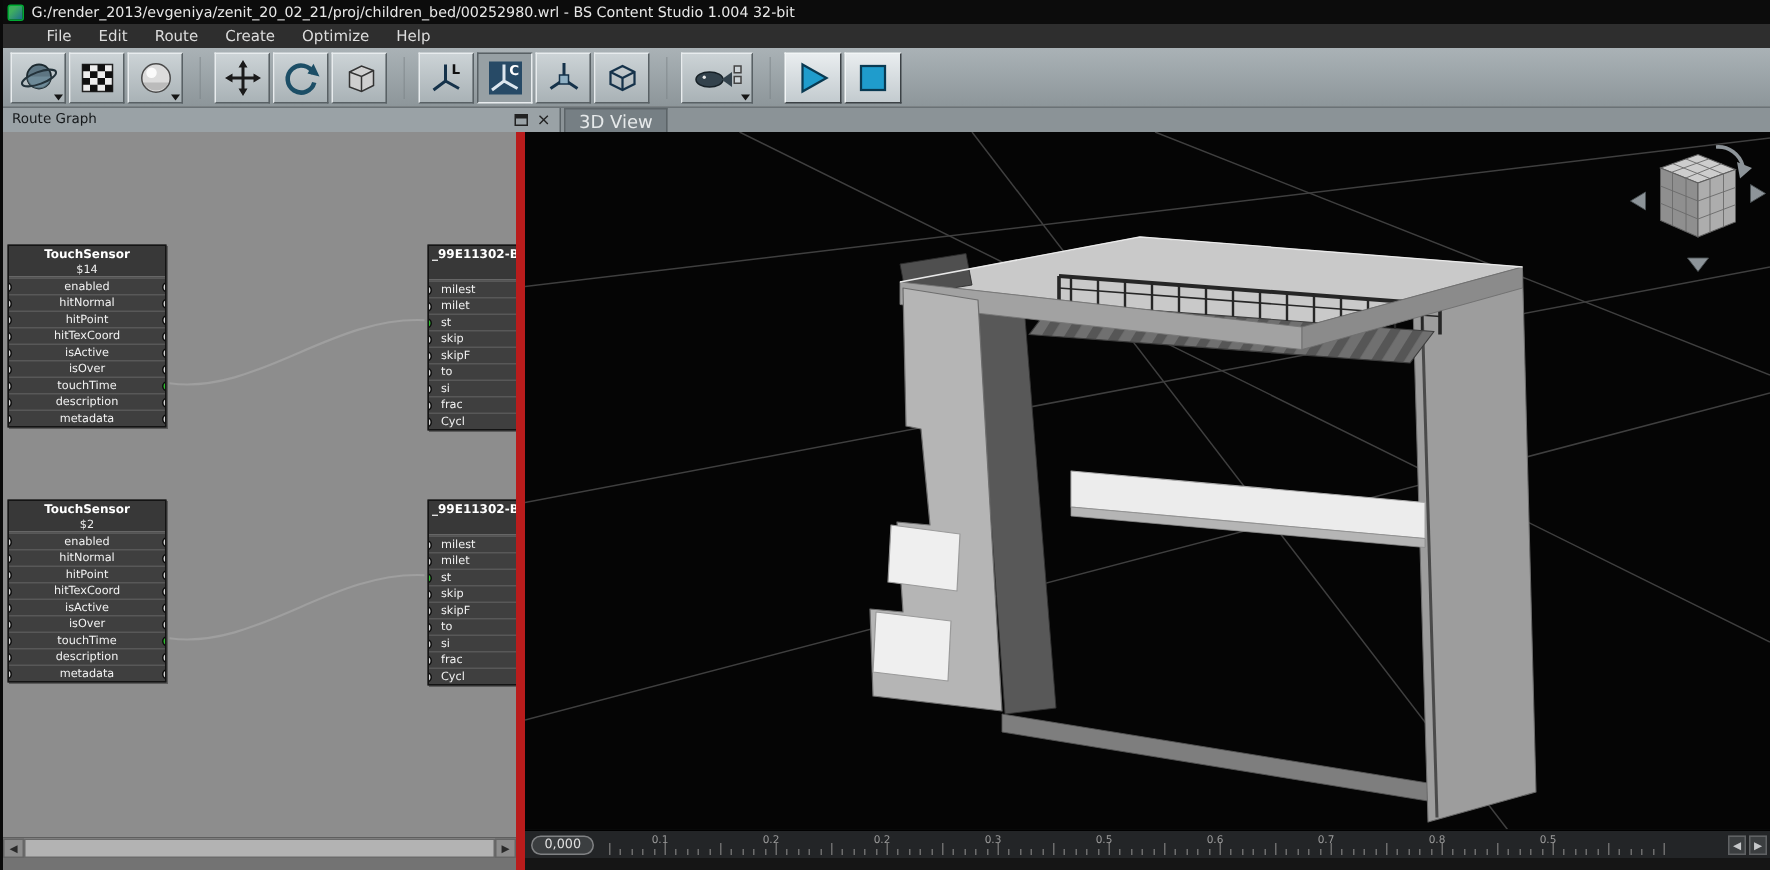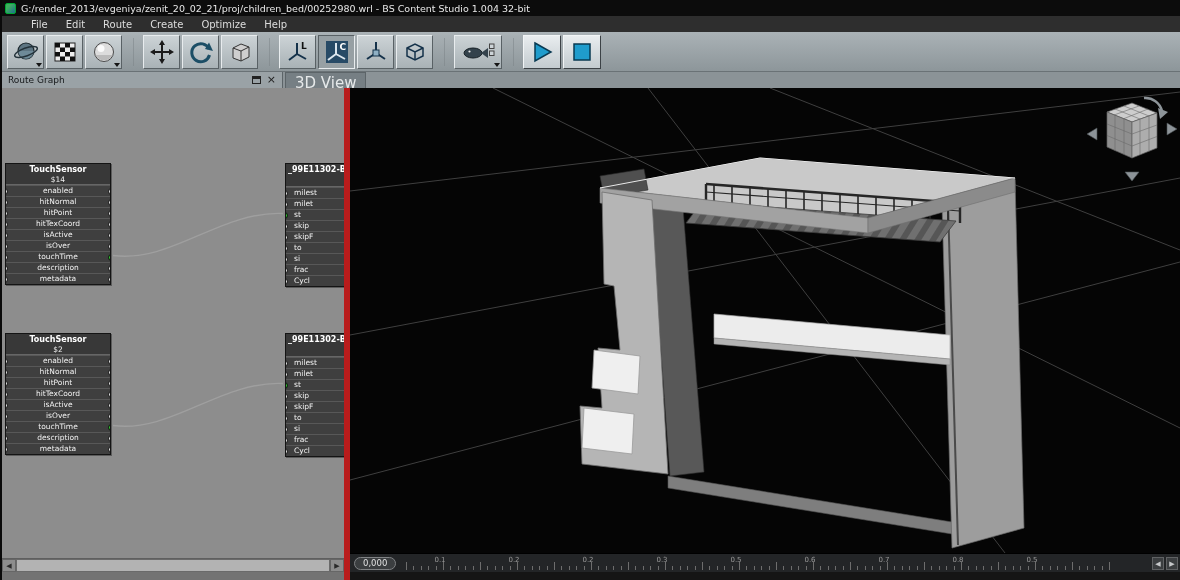--- a/index.html
+++ b/index.html
@@ -21,25 +21,25 @@
             background:linear-gradient(#ccd3d6,#a9b2b6); border:1px solid; border-color:#e8ecee #596165 #596165 #e8ecee; }
   .tb-btn.active { background:#97a0a4; border-color:#596165 #e8ecee #e8ecee #596165; }
   .tb-btn.wide { width:48px; }
   .tb-btn.large { width:38px; background:linear-gradient(#e9edef,#c3cbcf); border-color:#f2f5f6 #3c4246 #3c4246 #f2f5f6; }
   .tb-ic { display:flex; align-items:center; justify-content:center; }
   .tb-gap { width:10px; height:28px; border-right:1px solid #79828680; margin-right:9px; }
   .dd { position:absolute; right:1px; bottom:1px; width:0; height:0; border-left:3.5px solid transparent; border-right:3.5px solid transparent; border-top:4.5px solid #151515; }
 
   
   .tabstrip { height:16px; background:#8b9397; display:flex; align-items:stretch; }
-  .rg-header { width:281px; background:#9aa2a6; display:flex; align-items:center; padding:0 6px; font-size:9px; color:#15181a; border-right:1px solid #5c6468; }
+  .rg-header { width:372px; background:#9aa2a6; display:flex; align-items:center; padding:0 6px; font-size:9px; color:#15181a; border-right:1px solid #5c6468; }
   .rg-icons { margin-left:auto; display:flex; align-items:center; gap:6px; }
   .dock-icon { width:9px; height:8px; border:1px solid #222; border-top:3px solid #222; display:inline-block; }
   .close-icon { font-size:11px; line-height:8px; color:#222; cursor:default; }
-  .view-tab { margin-left:2px; padding:1px 9px 0; background:#767f84; color:#e6e9ea; font-size:15px; border:1px solid #5c6468; border-bottom:none; }
+  .view-tab { margin-left:2px; padding:1px 9px 0; background:#767f84; color:#e6e9ea; font-size:12px; border:1px solid #5c6468; border-bottom:none; }
 
   
   .content { display:flex; height:492px; }
 
   
   .route-panel { width:348px; display:flex; flex-direction:column; background:#0369a1; border-right:6px solid #b91c1c; }
   .graph-canvas { position:relative; height:470px; overflow:hidden; background:#8d8d8d; }
   .wires { position:absolute; left:0; top:0; width:100%; height:100%; z-index:1; pointer-events:none; }
   .wire { stroke:#9f9f9f; stroke-width:1.4; fill:none; }
   .node { position:absolute; z-index:2; background:#3f3f3f; border:1px solid #141414; box-shadow:1px 1px 0 rgba(0,0,0,.35); }

